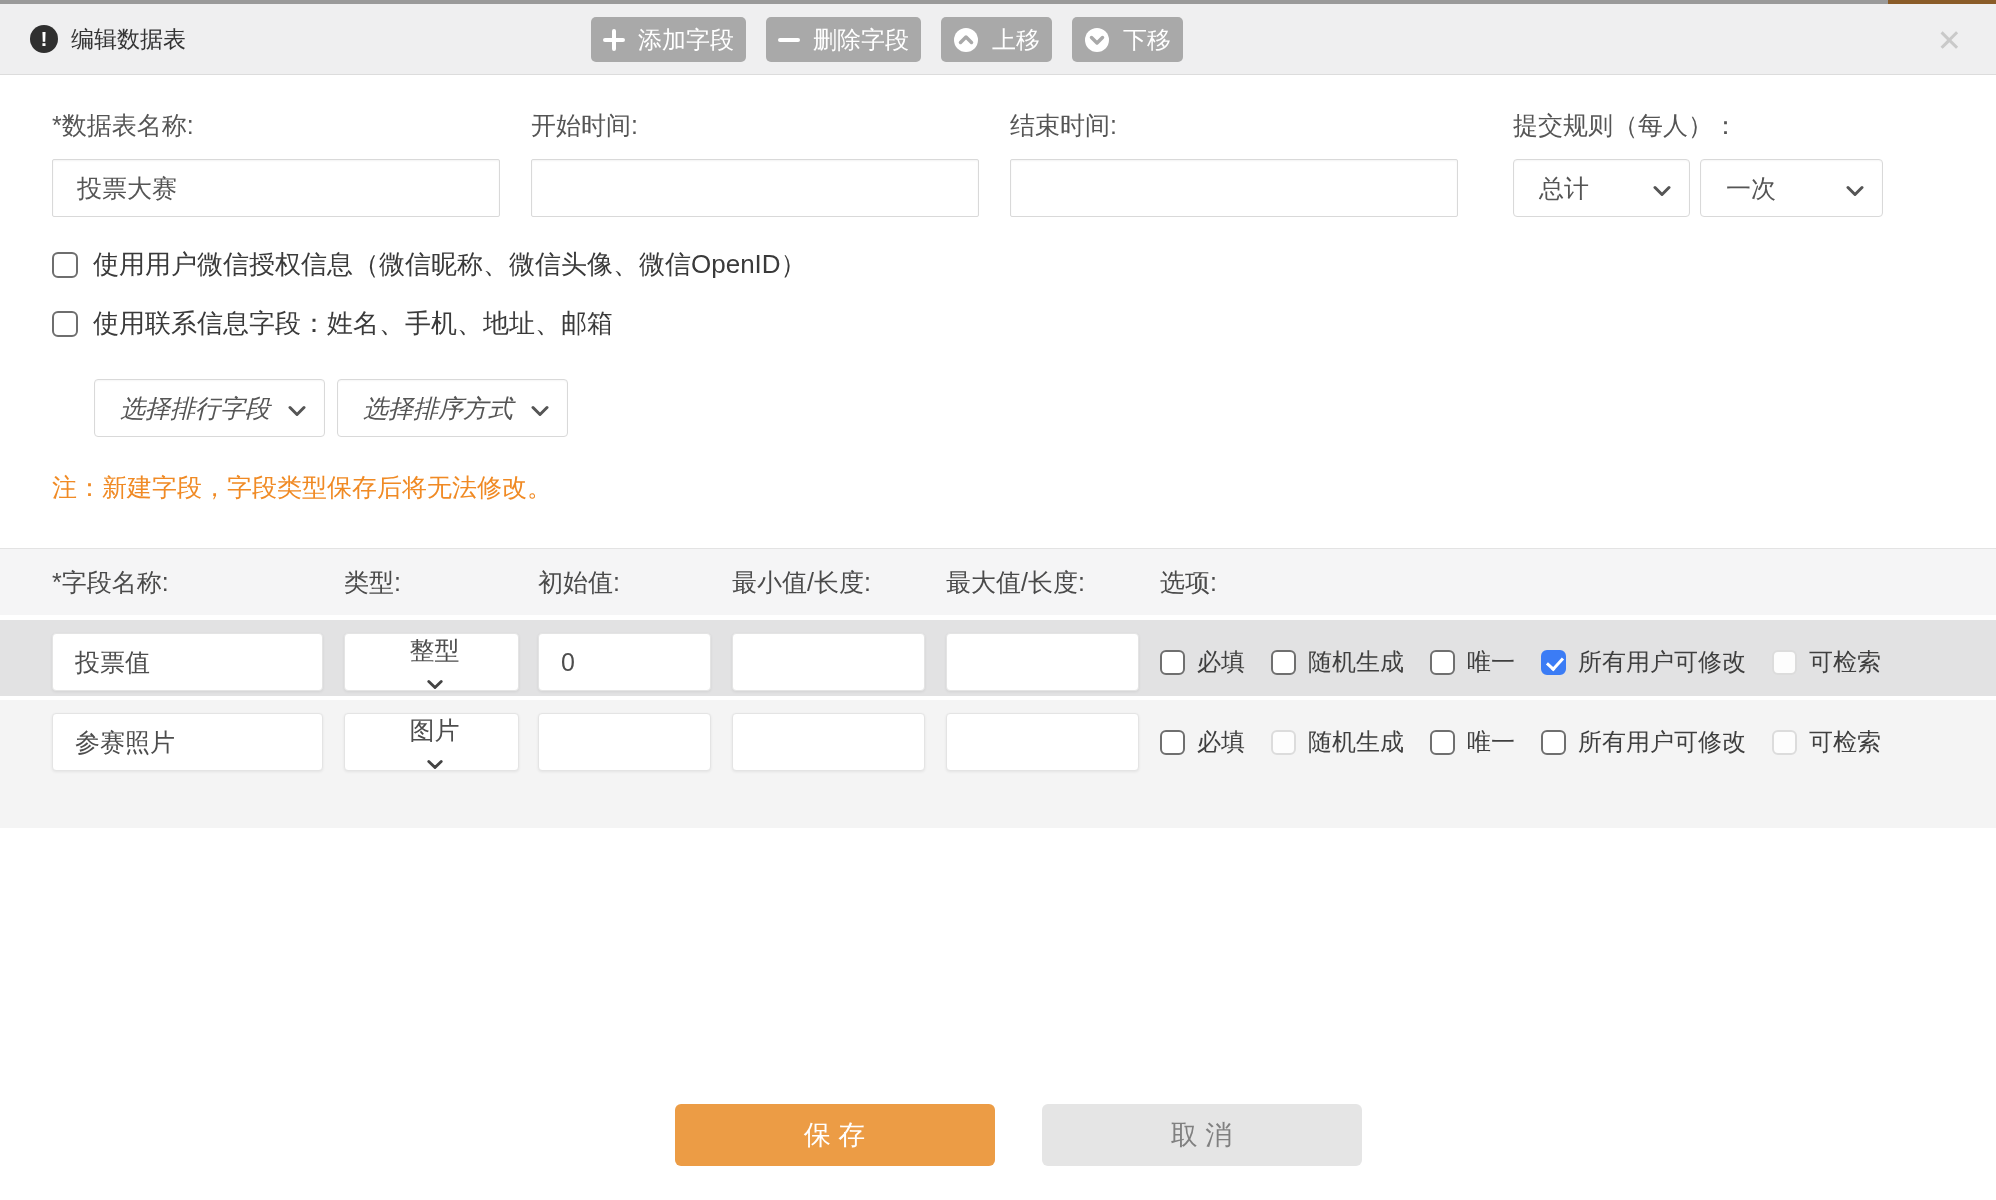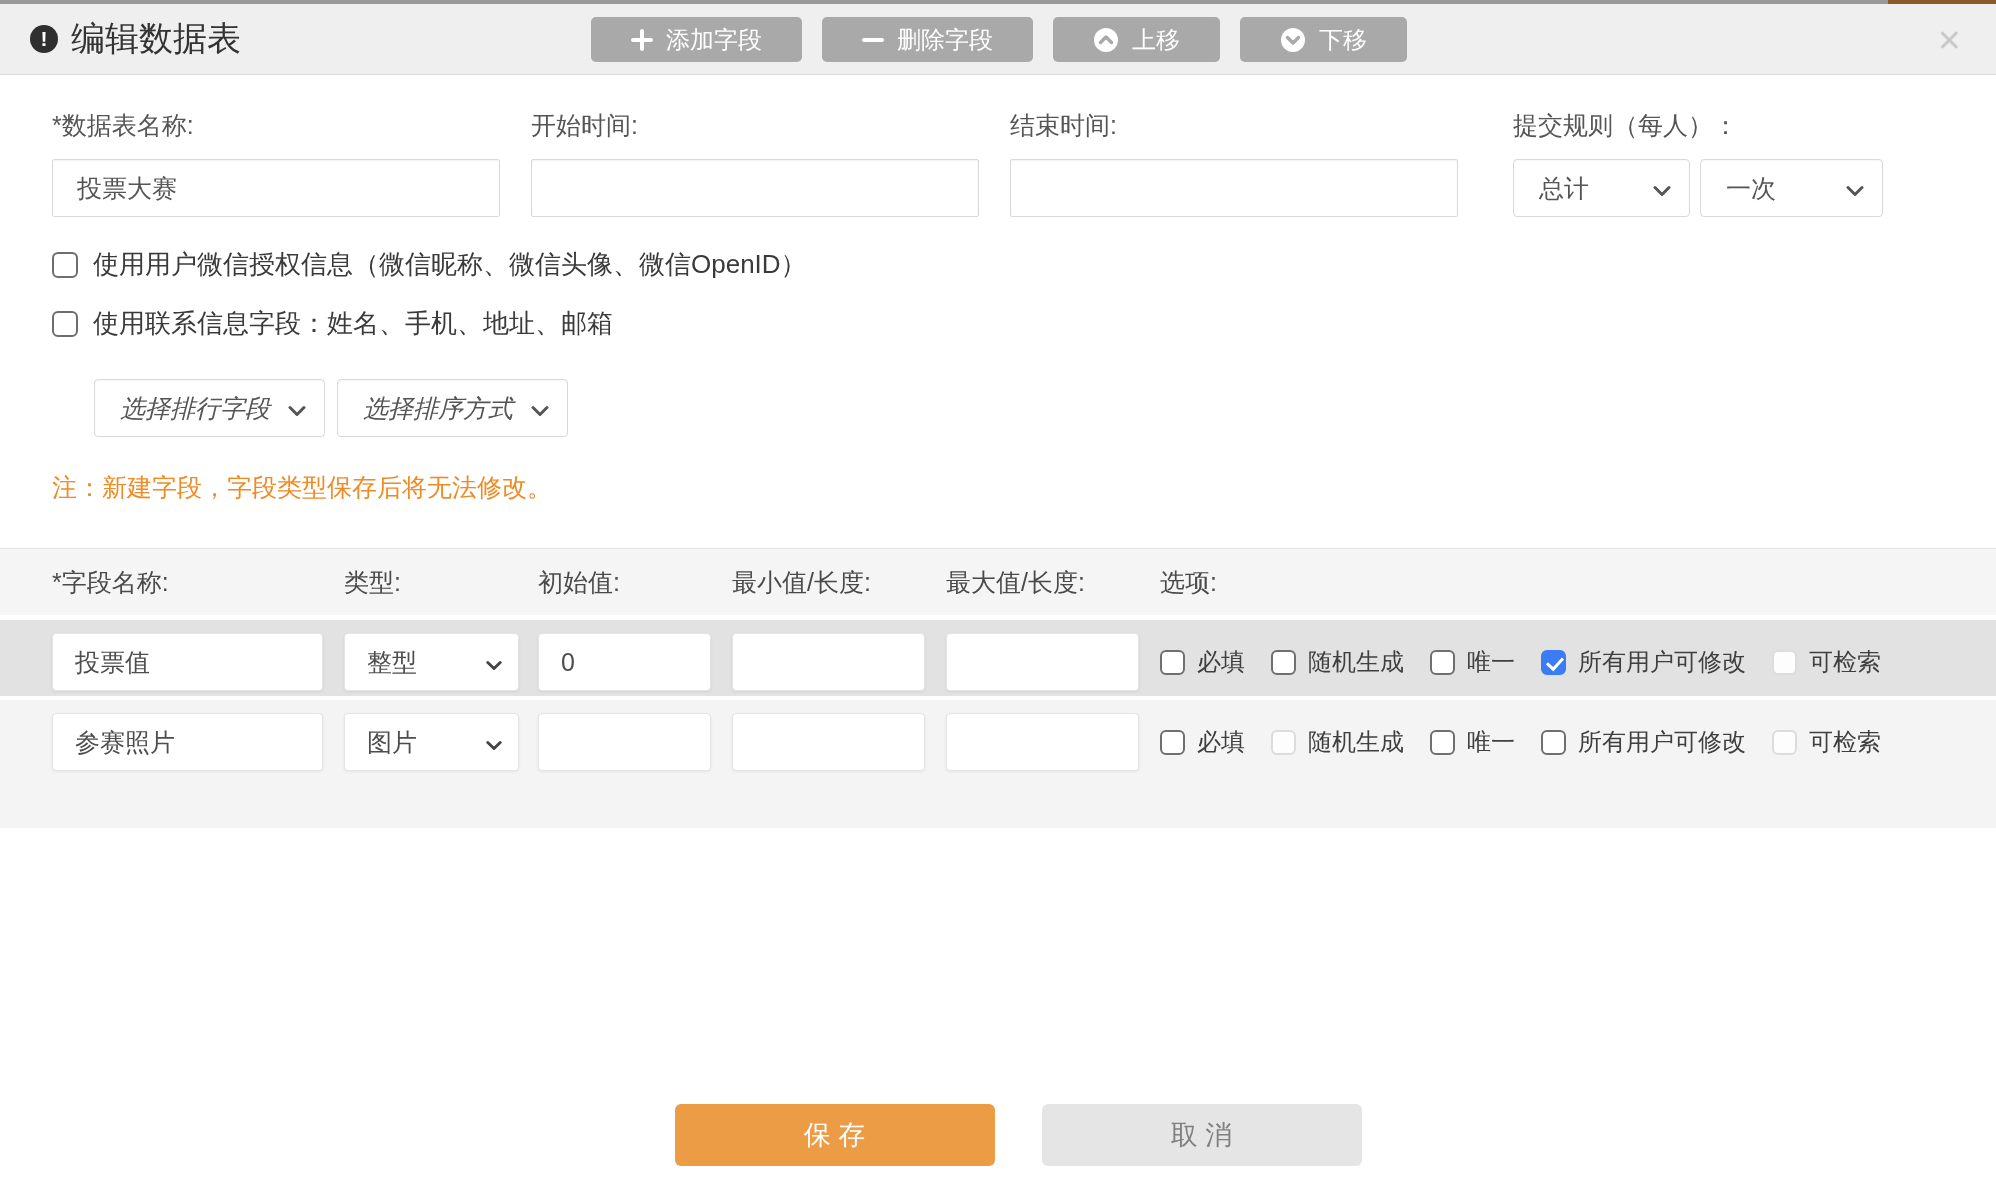--- a/index.html
+++ b/index.html
@@ -16,26 +16,26 @@
   
   .header-bar {
     position:relative; height:71px; background:#efeff0;
     border-bottom:1px solid #dcdcdc;
   }
   .title-wrap { position:absolute; left:30px; top:0; height:100%; display:flex; align-items:center; gap:13px; }
   .title-icon {
     width:28px; height:28px; border-radius:50%; background:#2f2f2f; color:#fff;
     font-size:21px; font-weight:bold; display:flex; align-items:center; justify-content:center;
   }
-  .dlg-title { font-size:34px; font-weight:500; color:#333; }
+  .dlg-title { font-size:23px; font-weight:500; color:#333; }
 
   .hdr-btns { position:absolute; left:591px; top:13px; display:flex; gap:20px; }
   .hdr-btn {
     height:45px; background:#a9a9a9; border:none; border-radius:5px; color:#fff;
-    font-size:24px; display:flex; align-items:center; gap:13px; padding:0 40px; cursor:pointer;
+    font-size:24px; display:flex; align-items:center; gap:13px; padding:0 12px; cursor:pointer;
     font-family:inherit;
   }
   .hdr-btn svg { display:block; }
 
   .close-x {
     position:absolute; right:34px; top:22px; font-size:30px; font-weight:bold;
     color:#c9c9c9; cursor:pointer; line-height:1;
   }
 
   
@@ -91,20 +91,21 @@
   .cell-input {
     height:58px; width:100%; border:1px solid #e4e4e4; border-radius:4px; background:#fff;
     font-size:25px; color:#4d4d4d; padding:0 22px; outline:none;
     box-shadow:0 1px 3px rgba(0,0,0,0.07); font-family:inherit;
   }
   .cell-sel {
     height:58px; width:100%; border:1px solid #e4e4e4; border-radius:4px; background:#fff;
     display:flex; align-items:center; justify-content:space-between;
     font-size:25px; color:#4d4d4d; padding:0 16px 0 22px; cursor:pointer;
     box-shadow:0 1px 3px rgba(0,0,0,0.07);
+    flex-direction:column;
   }
 
   .opt-group { display:flex; align-items:center; height:58px; }
   .cb {
     width:25px; height:25px; border:2px solid #6f6f6f; border-radius:6px; background:#fff;
     cursor:pointer; position:relative; flex:0 0 auto;
   }
   .cb.disabled { border-color:#dcdcdc; background:#fdfdfd; }
   .cb.checked { background:#3b7cf5; border-color:#3b7cf5; }
   .cb.checked::after {

